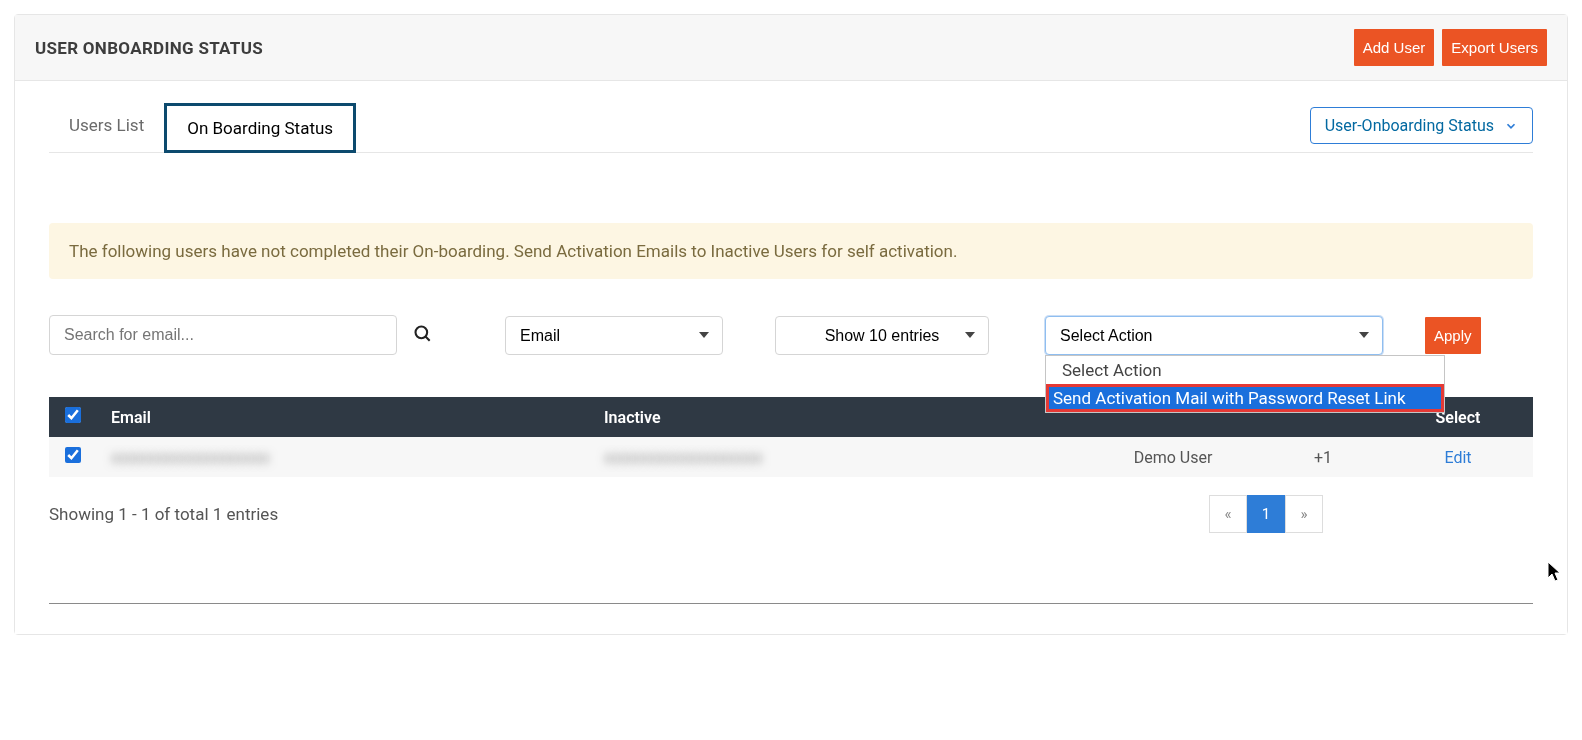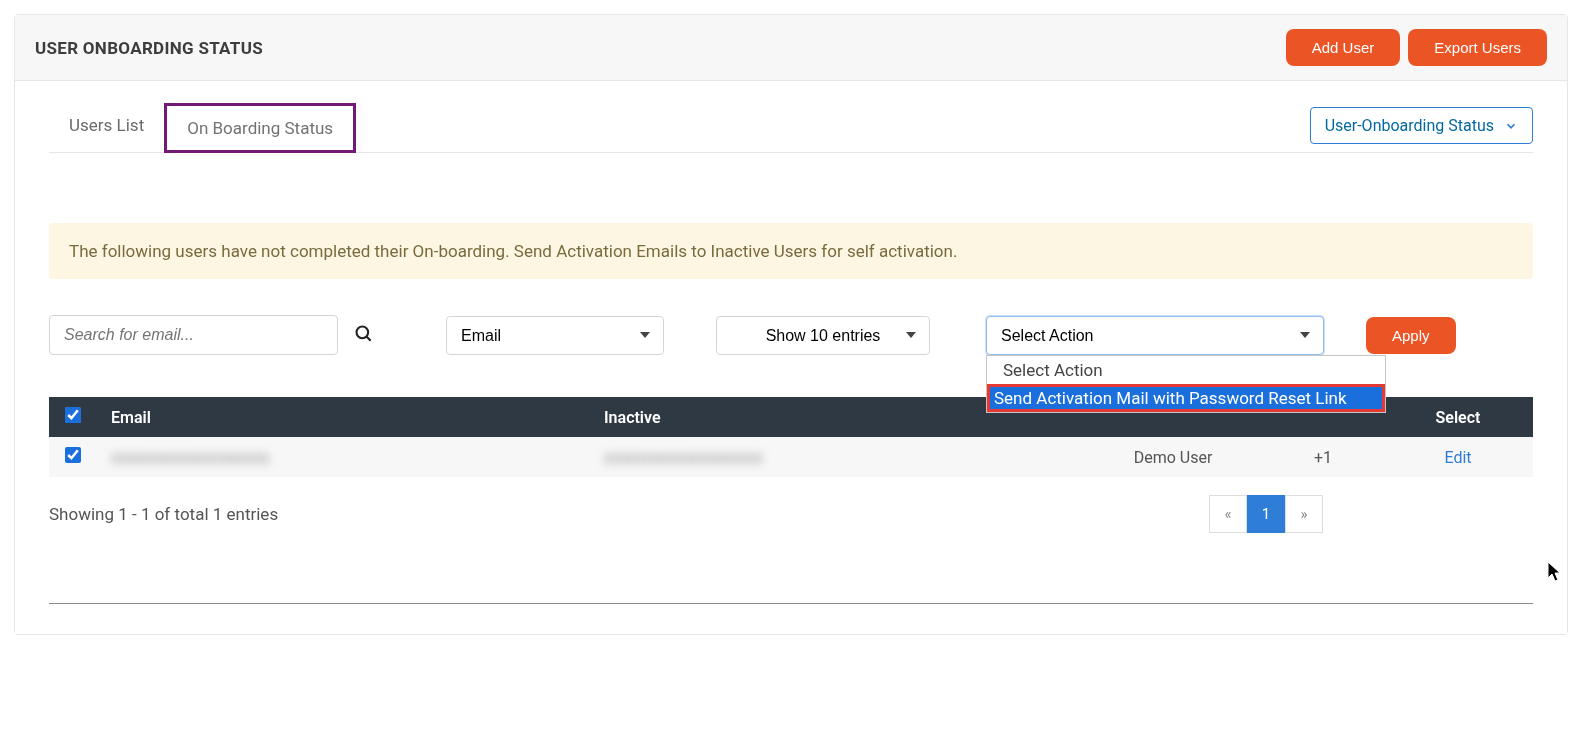--- a/index.html
+++ b/index.html
@@ -26,22 +26,22 @@
     font-size: 17px;
     font-weight: 700;
     letter-spacing: 0.3px;
     color: #3d3d3d;
   }
   .header-actions { display: flex; gap: 8px; }
   .btn-orange {
     background: #eb5424;
     color: #fff;
     border: none;
-    border-radius: 8px;
-    padding: 10px 26px;
+    border-radius: 1px;
+    padding: 10px 9px;
     font-size: 15px;
     cursor: pointer;
   }
   .panel-body {
     padding: 0 34px 30px 34px;
     background: #fff;
   }
   .tabs-row {
     display: flex;
     justify-content: space-between;
@@ -51,22 +51,22 @@
     text-align: center;
   }
   .tabs { display: flex; }
   .tab {
     padding: 12px 20px;
     font-size: 17px;
     color: #6b6b6b;
     cursor: pointer;
   }
   .tab.active {
-    color: #737373;
-    border: 3px solid #701a75;
+    color: #000000;
+    border: 3px solid #0c4a6e;
     border-bottom-width: 3px;
     margin-bottom: -1px;
   }
   .status-dropdown {
     border: 1px solid #2e7dd7;
     color: #0369a1;
     border-radius: 4px;
     padding: 8px 14px;
     font-size: 16px;
     display: flex;
@@ -97,23 +97,22 @@
   .search-wrap {
     display: flex;
     align-items: center;
     gap: 12px;
   }
   .search-input {
     border: 1px solid #d5d5d5;
     border-radius: 4px;
     padding: 10px 14px;
     font-size: 16px;
-    width: 289px;
+    width: 348px;
     color: #777;
-    font-style: italic;
   }
   .icon-btn {
     background: none;
     border: none;
     cursor: pointer;
     padding: 4px;
   }
   .select-control {
     border: 1px solid #d5d5d5;
     border-radius: 4px;

